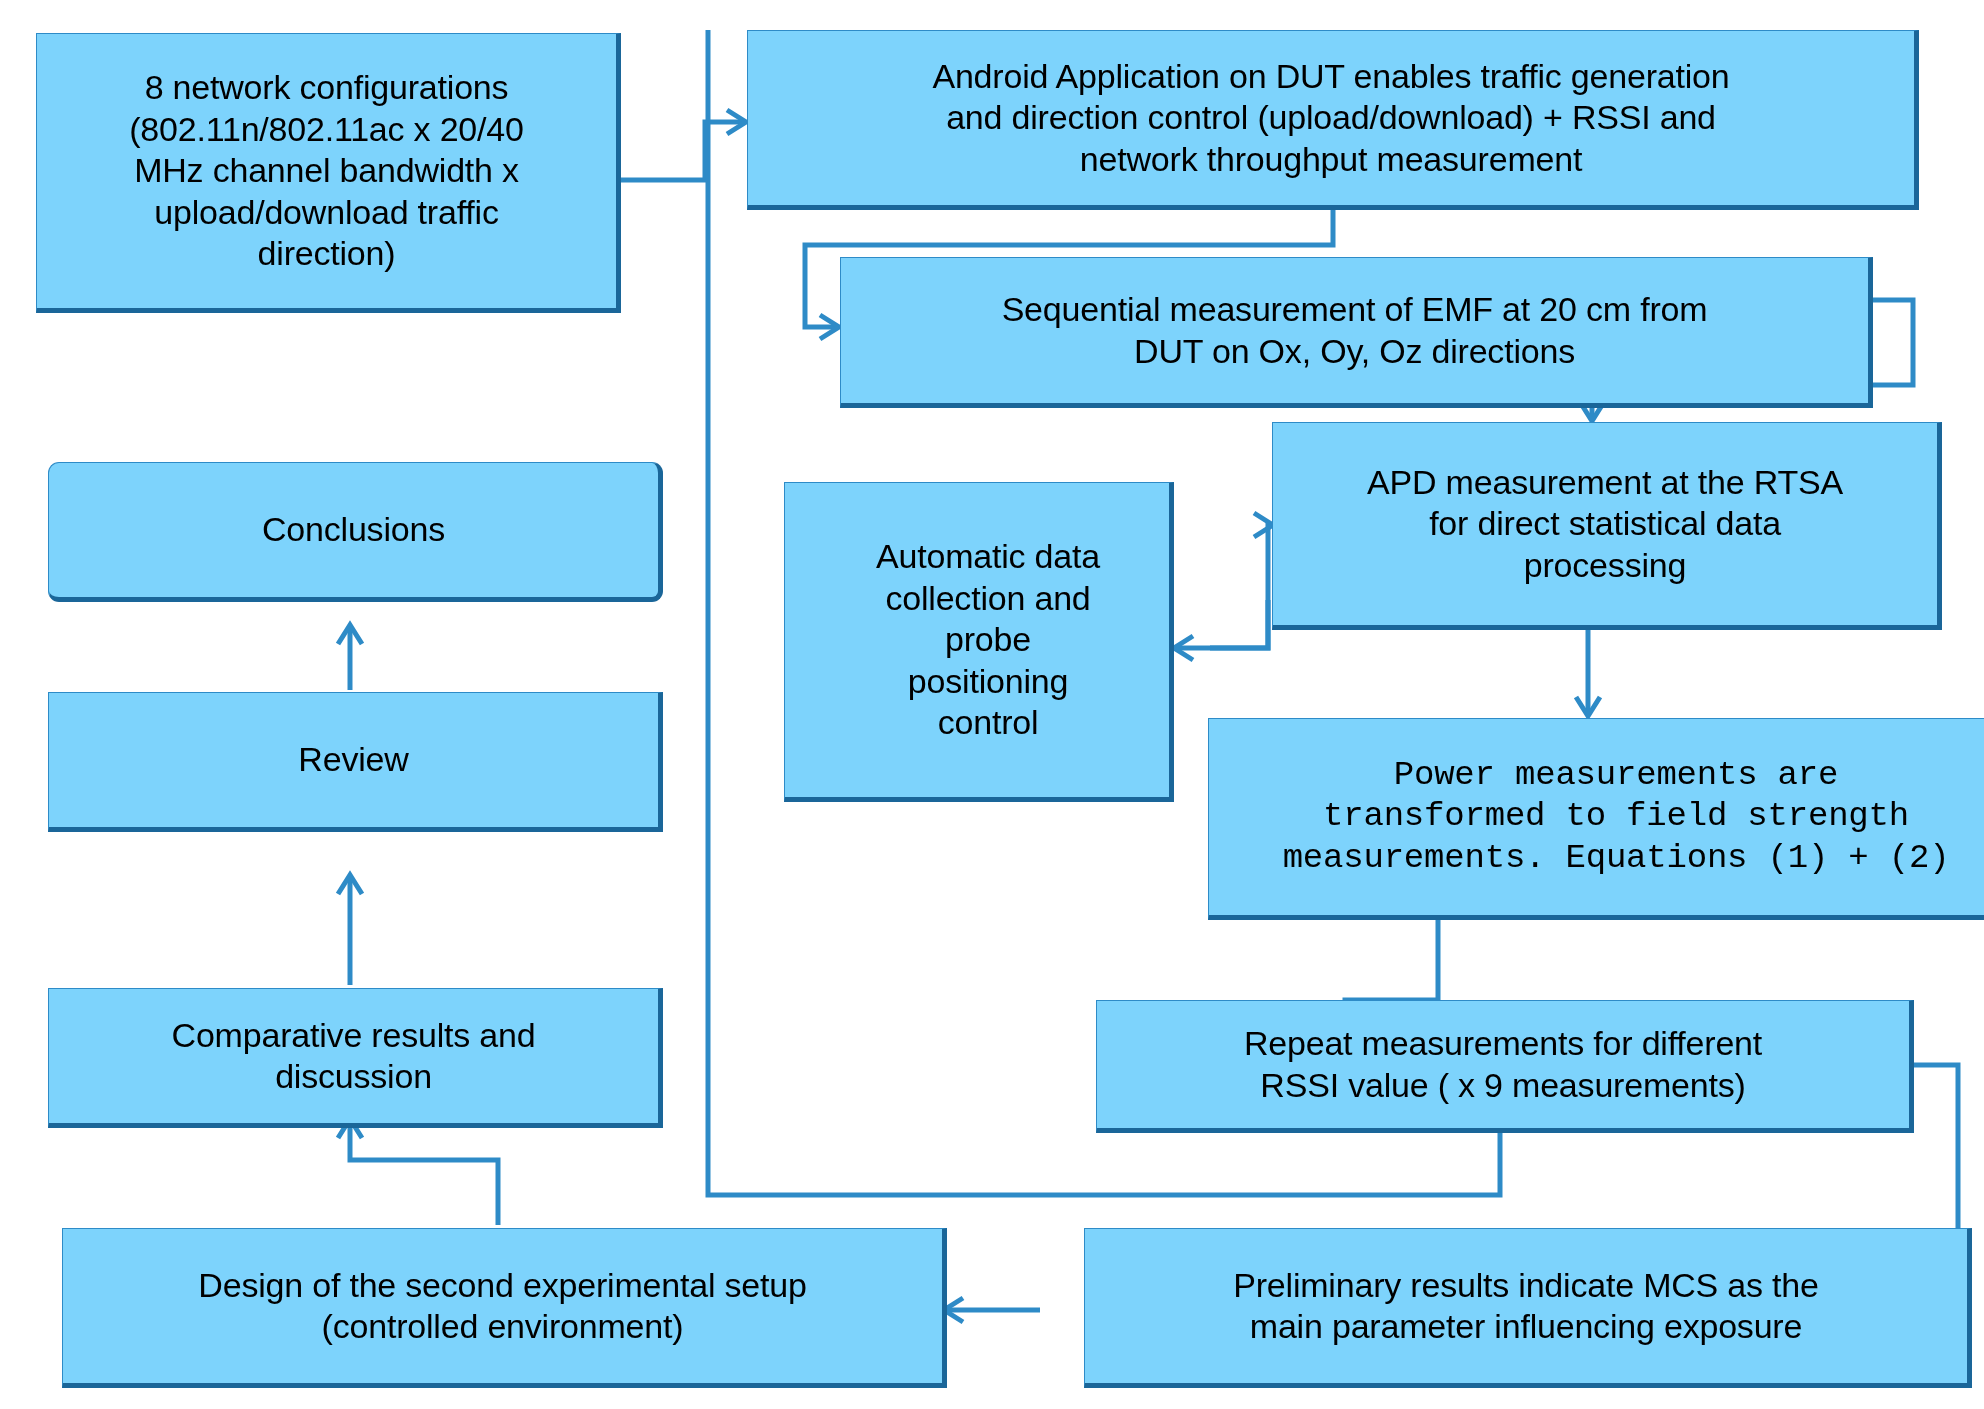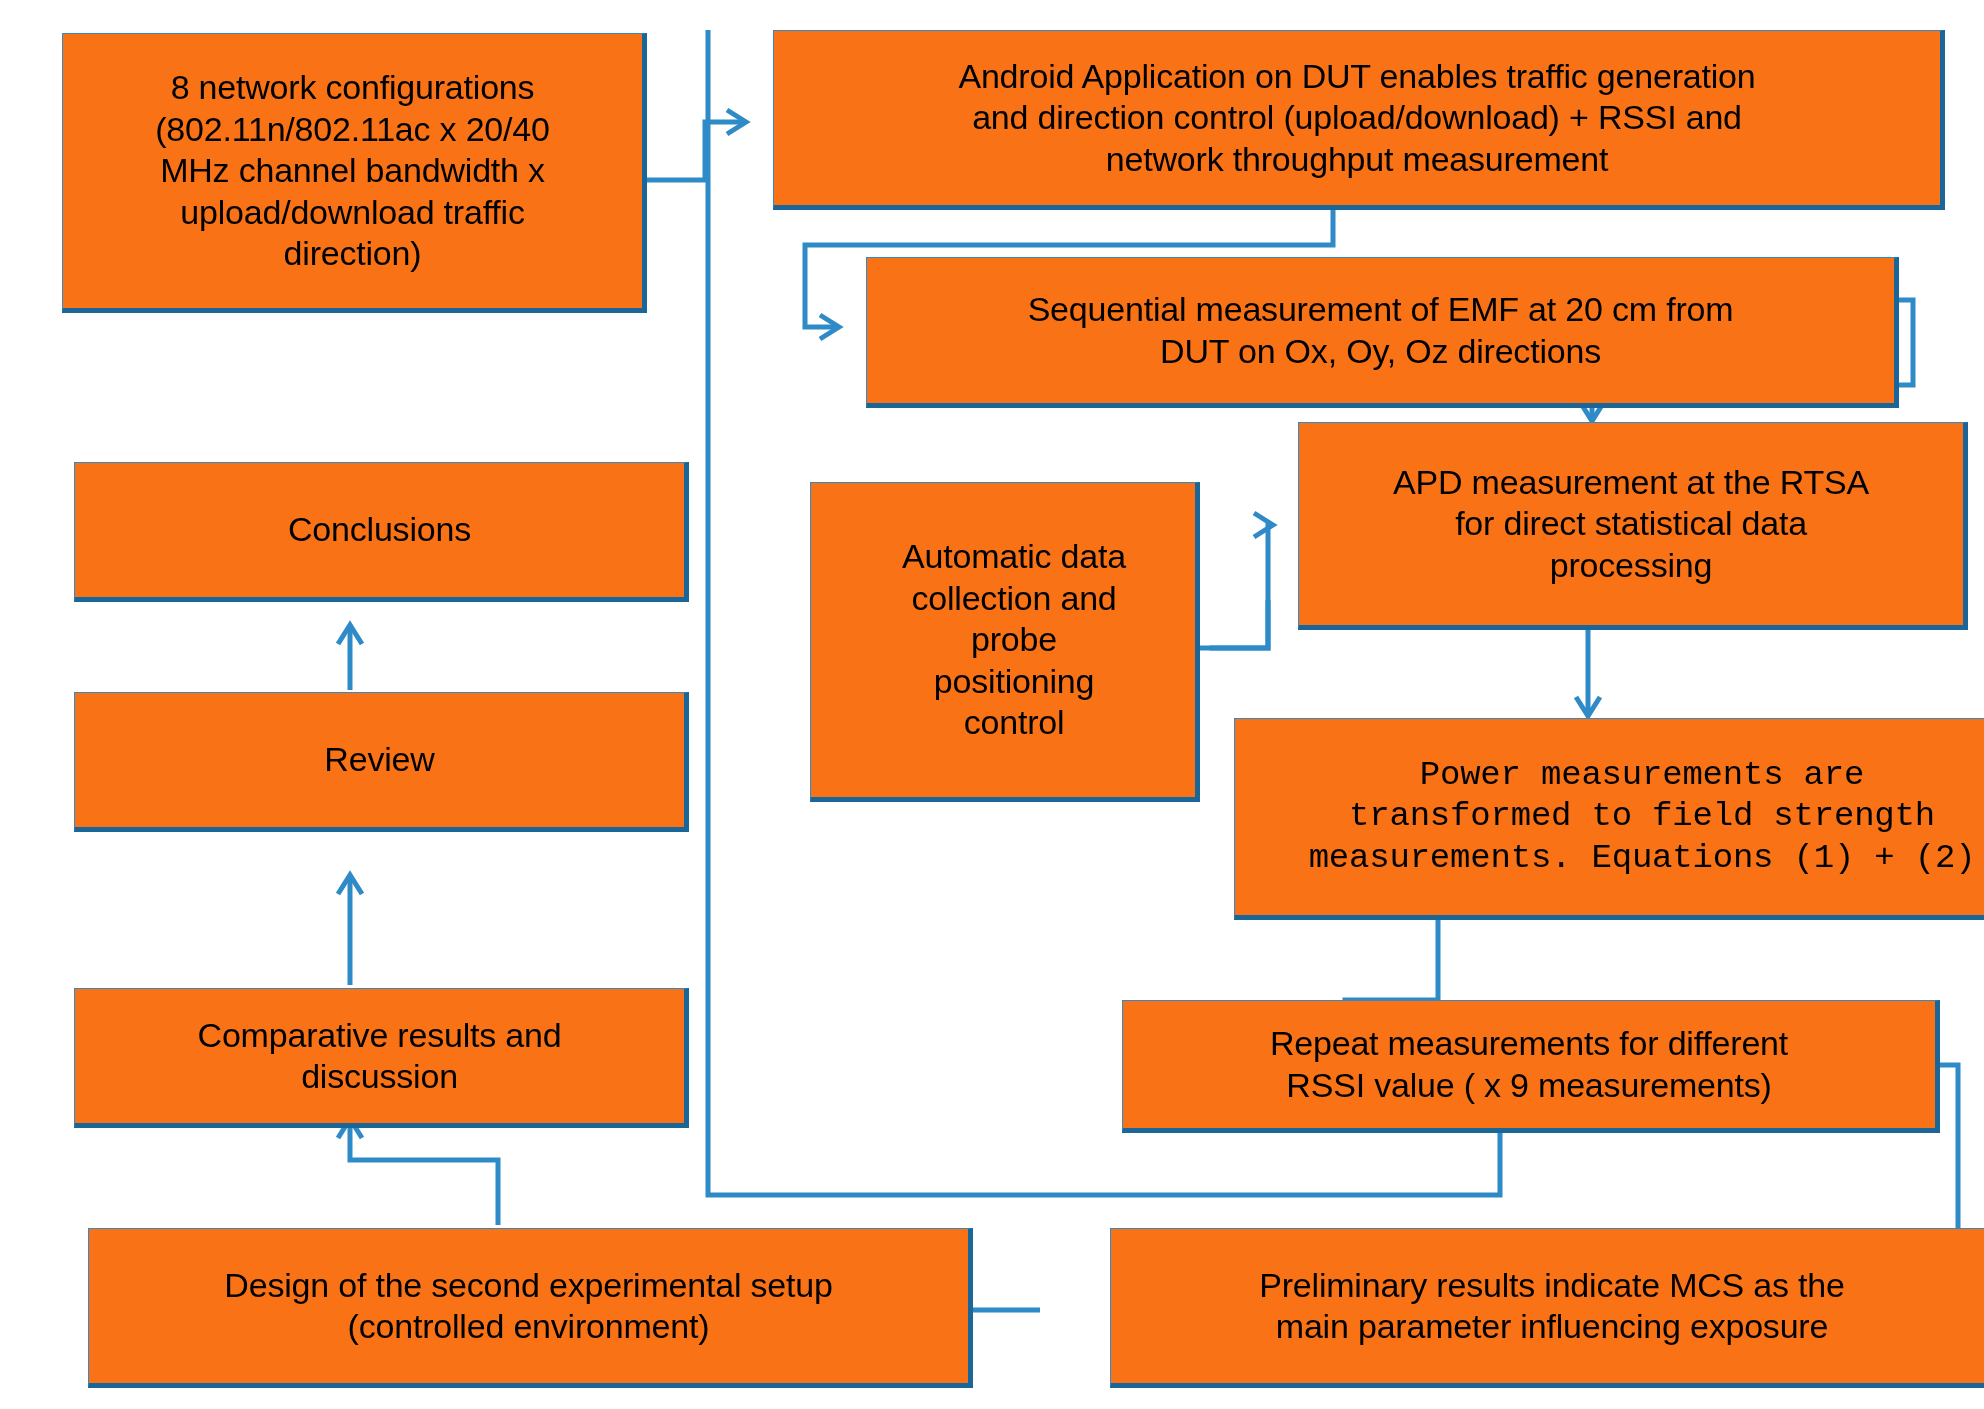--- a/index.html
+++ b/index.html
@@ -2,36 +2,35 @@
 <html><head>
 <meta charset="utf-8">
 <style>
   html,body{margin:0;padding:0;background:#ffffff;}
   body{width:1984px;height:1409px;position:relative;overflow:hidden;
        font-family:"Liberation Sans", sans-serif;}
   #stage{position:absolute;left:0;top:0;width:1984px;height:1409px;}
 
   .node{
     position:absolute;
-    background:#f97316;
+    background:#7dd3fc;
     border-right:5px solid #1A6699;
     border-bottom:5px solid #1A6699;
     border-top:1px solid #2E8BC7;
     border-left:1px solid #2E8BC7;
     box-sizing:border-box;
     display:flex;
     align-items:center;
     justify-content:center;
     text-align:center;
     color:#000000;
     font-size:34px;
     line-height:1.22;
     padding:4px 10px;
     letter-spacing:-0.2px;
-    margin-left:26px;
   }
   .node span{display:block;width:100%;}
 
   svg#wires{position:absolute;left:0;top:0;width:1984px;height:1409px;
             pointer-events:none;}
   svg#wires path, svg#wires line{fill:none;stroke:#2E8BC7;stroke-width:5;}
   .ahead{fill:none;stroke:#2E8BC7;stroke-width:5;}
 </style>
 </head>
 <body>
@@ -117,17 +116,17 @@
   </div>
 
   <div class="node" style="left:48px;top:988px;width:615px;height:140px;">
     <span>Comparative results and<br>discussion</span>
   </div>
 
   <div class="node" style="left:48px;top:692px;width:615px;height:140px;">
     <span>Review</span>
   </div>
 
-  <div class="node" style="left:48px;top:462px;width:615px;height:140px;">
+  <div class="node" style="left:48px;top:462px;width:615px;height:140px;border-radius:11px;">
     <span>Conclusions</span>
   </div>
 
 </div>
 
 </body></html>

